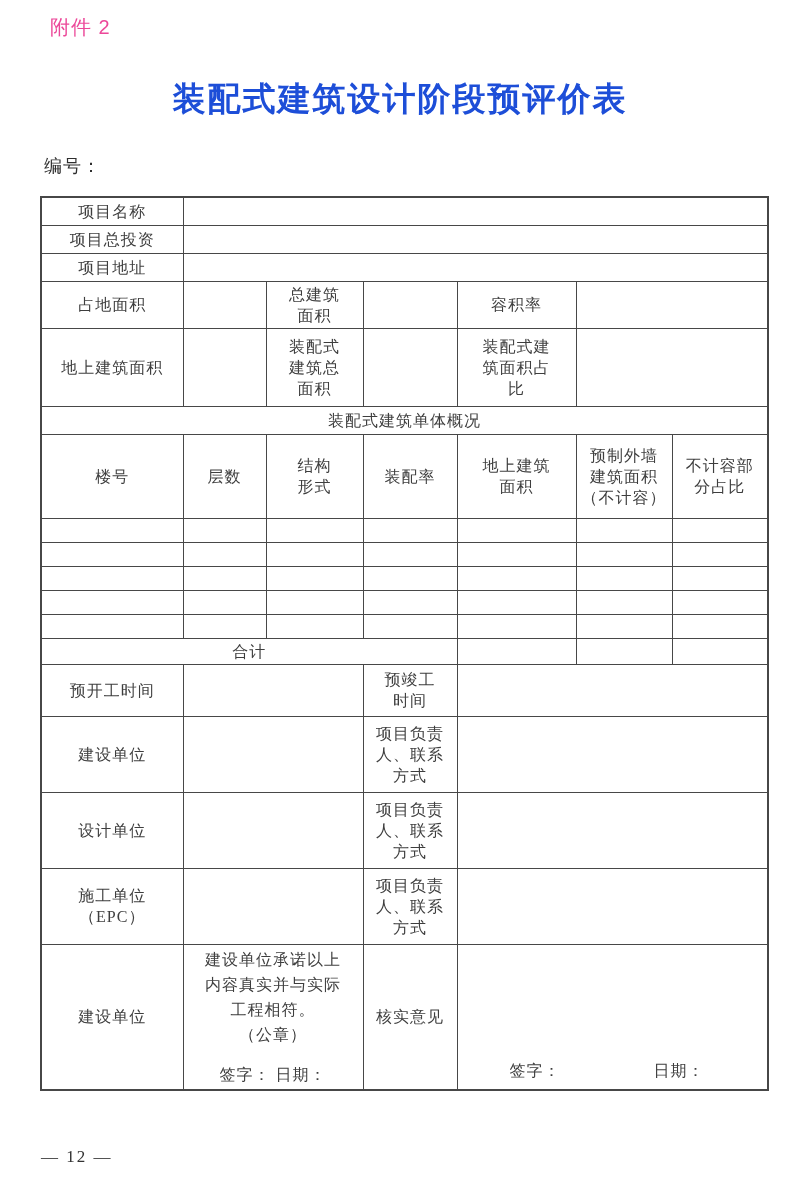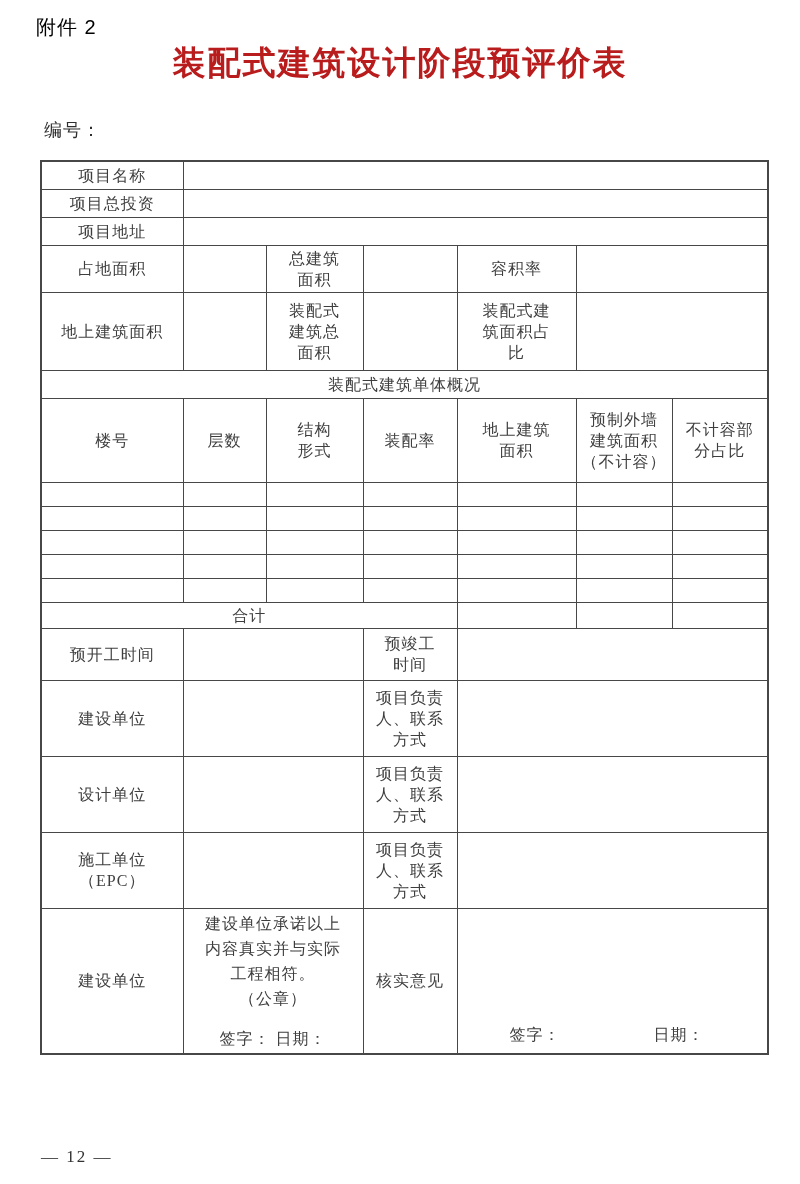--- a/index.html
+++ b/index.html
@@ -11,29 +11,30 @@
     margin: 0 auto;
     background: #ffffff;
     padding: 14px 33px;
     font-family: "Liberation Serif", "DejaVu Serif", serif;
     color: #3c3c3c;
     overflow: hidden;
   }
   .attachment {
     font-family: "Liberation Sans", "DejaVu Sans", sans-serif;
     font-size: 20px;
-    color: #000000;
-    margin-left: 3px;
+    color: #ec4899;
+    margin-left: 17px;
     letter-spacing: 1px;
   }
   .doc-title {
+    margin-top: 36px;
     text-align: center;
     font-size: 33px;
     font-weight: bold;
-    color: #b91c1c;
+    color: #1d4ed8;
     letter-spacing: 2px;
     line-height: 44px;
   }
   .serial {
     margin-top: 33px;
     margin-left: 11px;
     font-size: 18px;
     color: #2e2e2e;
     letter-spacing: 1px;
     line-height: 24px;

